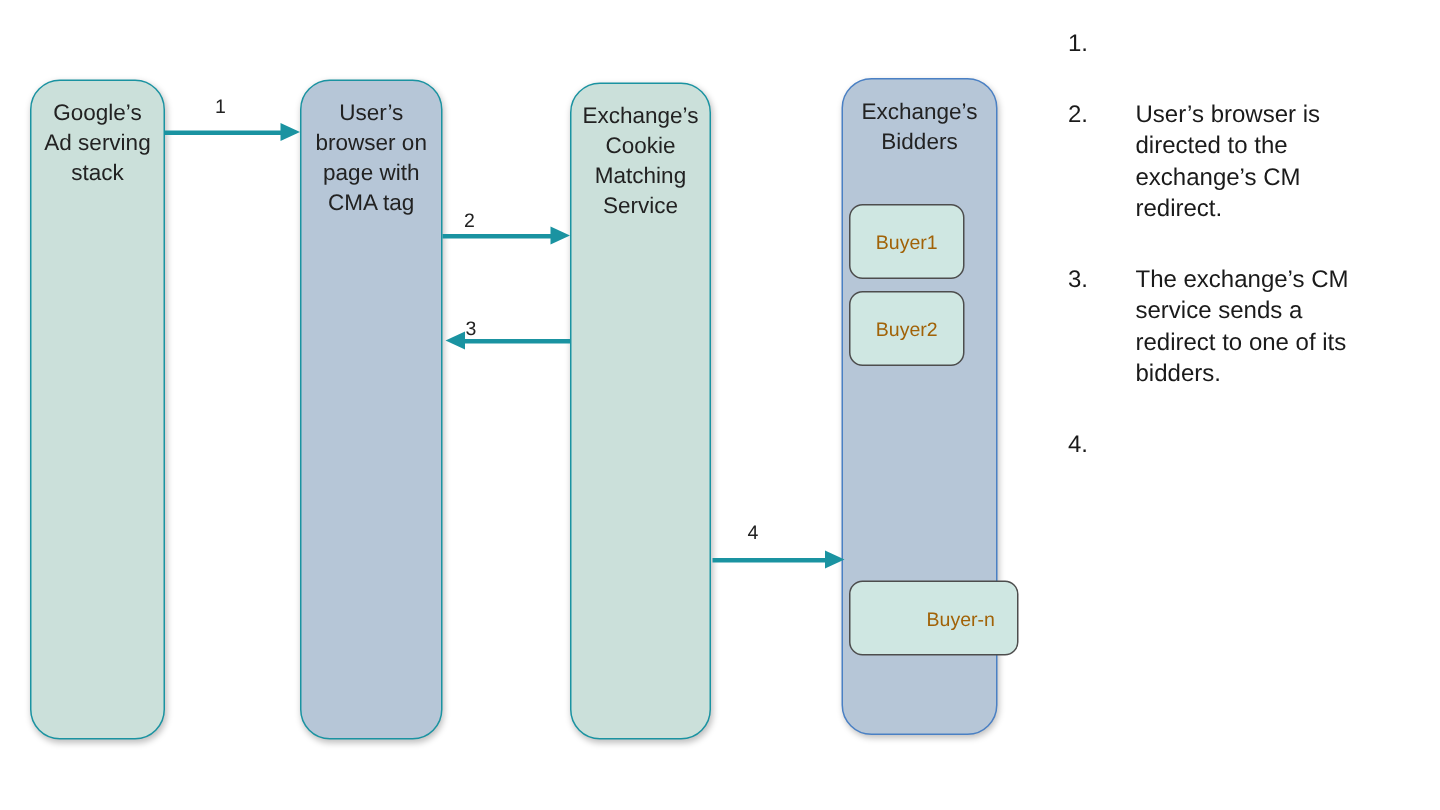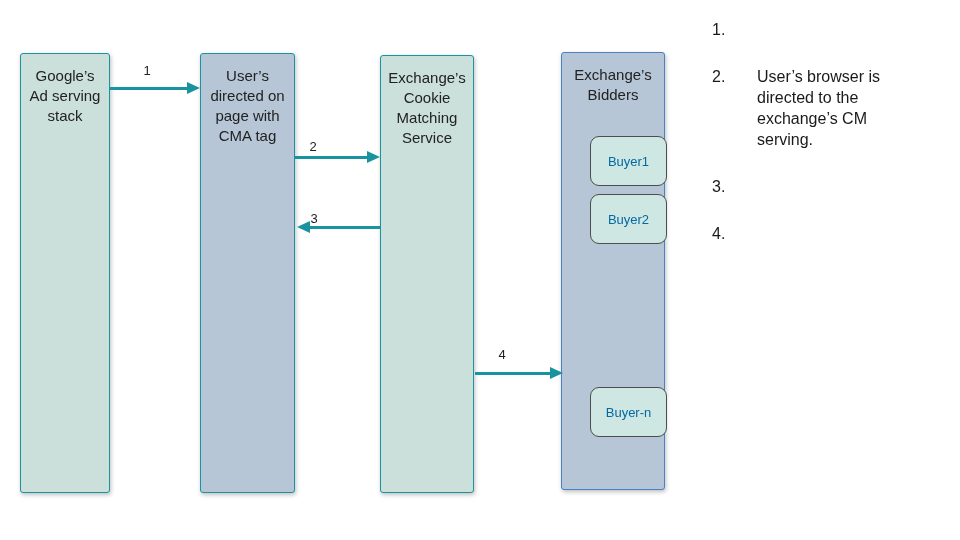--- a/index.html
+++ b/index.html
@@ -8,52 +8,52 @@
     width:960px;height:540px;
     background:#ffffff;
     font-family:"Liberation Sans", sans-serif;
     color:#1f1f1f;
     overflow:hidden;
   }
   
   .node{
     position:absolute;
     box-sizing:border-box;
-    border-radius:3px;
+    border-radius:20px;
     border:1.5px solid #1a93a1;
     box-shadow:1px 2px 4px rgba(0,0,0,0.25);
     text-align:center;
   }
   .node-label{
     padding-top:12px;
     font-size:15px;
     line-height:20px;
     white-space:pre-line;
     color:#222222;
   }
   .fill-green{background:#cbe0da;}
   .fill-blue{background:#b6c6d7;}
   #node-google {left:20px;  top:53px; width:90px;  height:440px;}
   #node-browser{left:200px; top:53px; width:95px;  height:440px;}
   #node-cms    {left:380px; top:55px; width:94px;  height:438px;}
   #node-bidders{left:561px; top:52px; width:104px; height:438px; border-color:#4a80c4;}
   
   .buyer{
     position:absolute;
-    left:28px;width:75px;height:48px;
+    left:4px;width:75px;height:48px;
     background:#cfe7e2;
     border:1px solid #4d4d4d;
     border-radius:9px;
     display:flex;align-items:center;justify-content:center;
-    font-size:13px;color:#0369a1;
+    font-size:13px;color:#a16207;
   }
   #buyer-1{top:83px;}
   #buyer-2{top:141px;}
   #buyer-3{top:198px;}
-  #buyer-n{top:334px;}
+  #buyer-n{top:334px;padding-left:36px;}
   
   .arrow-line{position:absolute;height:2.5px;background:#1a93a1;}
   .arrow-head{position:absolute;width:0;height:0;
     border-top:6px solid transparent;border-bottom:6px solid transparent;}
   .head-right{border-left:13px solid #1a93a1;}
   .head-left {border-right:13px solid #1a93a1;}
   .arrow-num{position:absolute;font-size:13px;line-height:15px;color:#222222;width:16px;text-align:center;}
   #a1-line{left:110px;top:87px;width:78px;}  #a1-head{left:187px;top:82px;}  #a1-num{left:139px;top:63px;}
   #a2-line{left:295px;top:156px;width:73px;} #a2-head{left:367px;top:151px;} #a2-num{left:305px;top:139px;}
   #a3-line{left:309px;top:226px;width:71px;} #a3-head{left:297px;top:221px;} #a3-num{left:306px;top:211px;}
@@ -73,21 +73,21 @@
 <div class="canvas">
 
   <div class="node fill-green" id="node-google">
     <div class="node-label">Google’s
 Ad serving
 stack</div>
   </div>
 
   <div class="node fill-blue" id="node-browser">
     <div class="node-label">User’s
-directed on
+browser on
 page with
 CMA tag</div>
   </div>
 
   <div class="node fill-green" id="node-cms">
     <div class="node-label">Exchange’s
 Cookie
 Matching
 Service</div>
   </div>
@@ -124,23 +124,27 @@
 
   <div class="steps">
     <div class="step">
       <div class="step-num">1.</div>
     </div>
     <div class="step">
       <div class="step-num">2.</div>
       <div class="step-text">User’s browser is
 directed to the
 exchange’s CM
-serving.</div>
+redirect.</div>
     </div>
     <div class="step">
       <div class="step-num">3.</div>
+      <div class="step-text">The exchange’s CM
+service sends a
+redirect to one of its
+bidders.</div>
     </div>
     <div class="step">
       <div class="step-num">4.</div>
     </div>
   </div>
 
 </div>
 
 </body></html>

